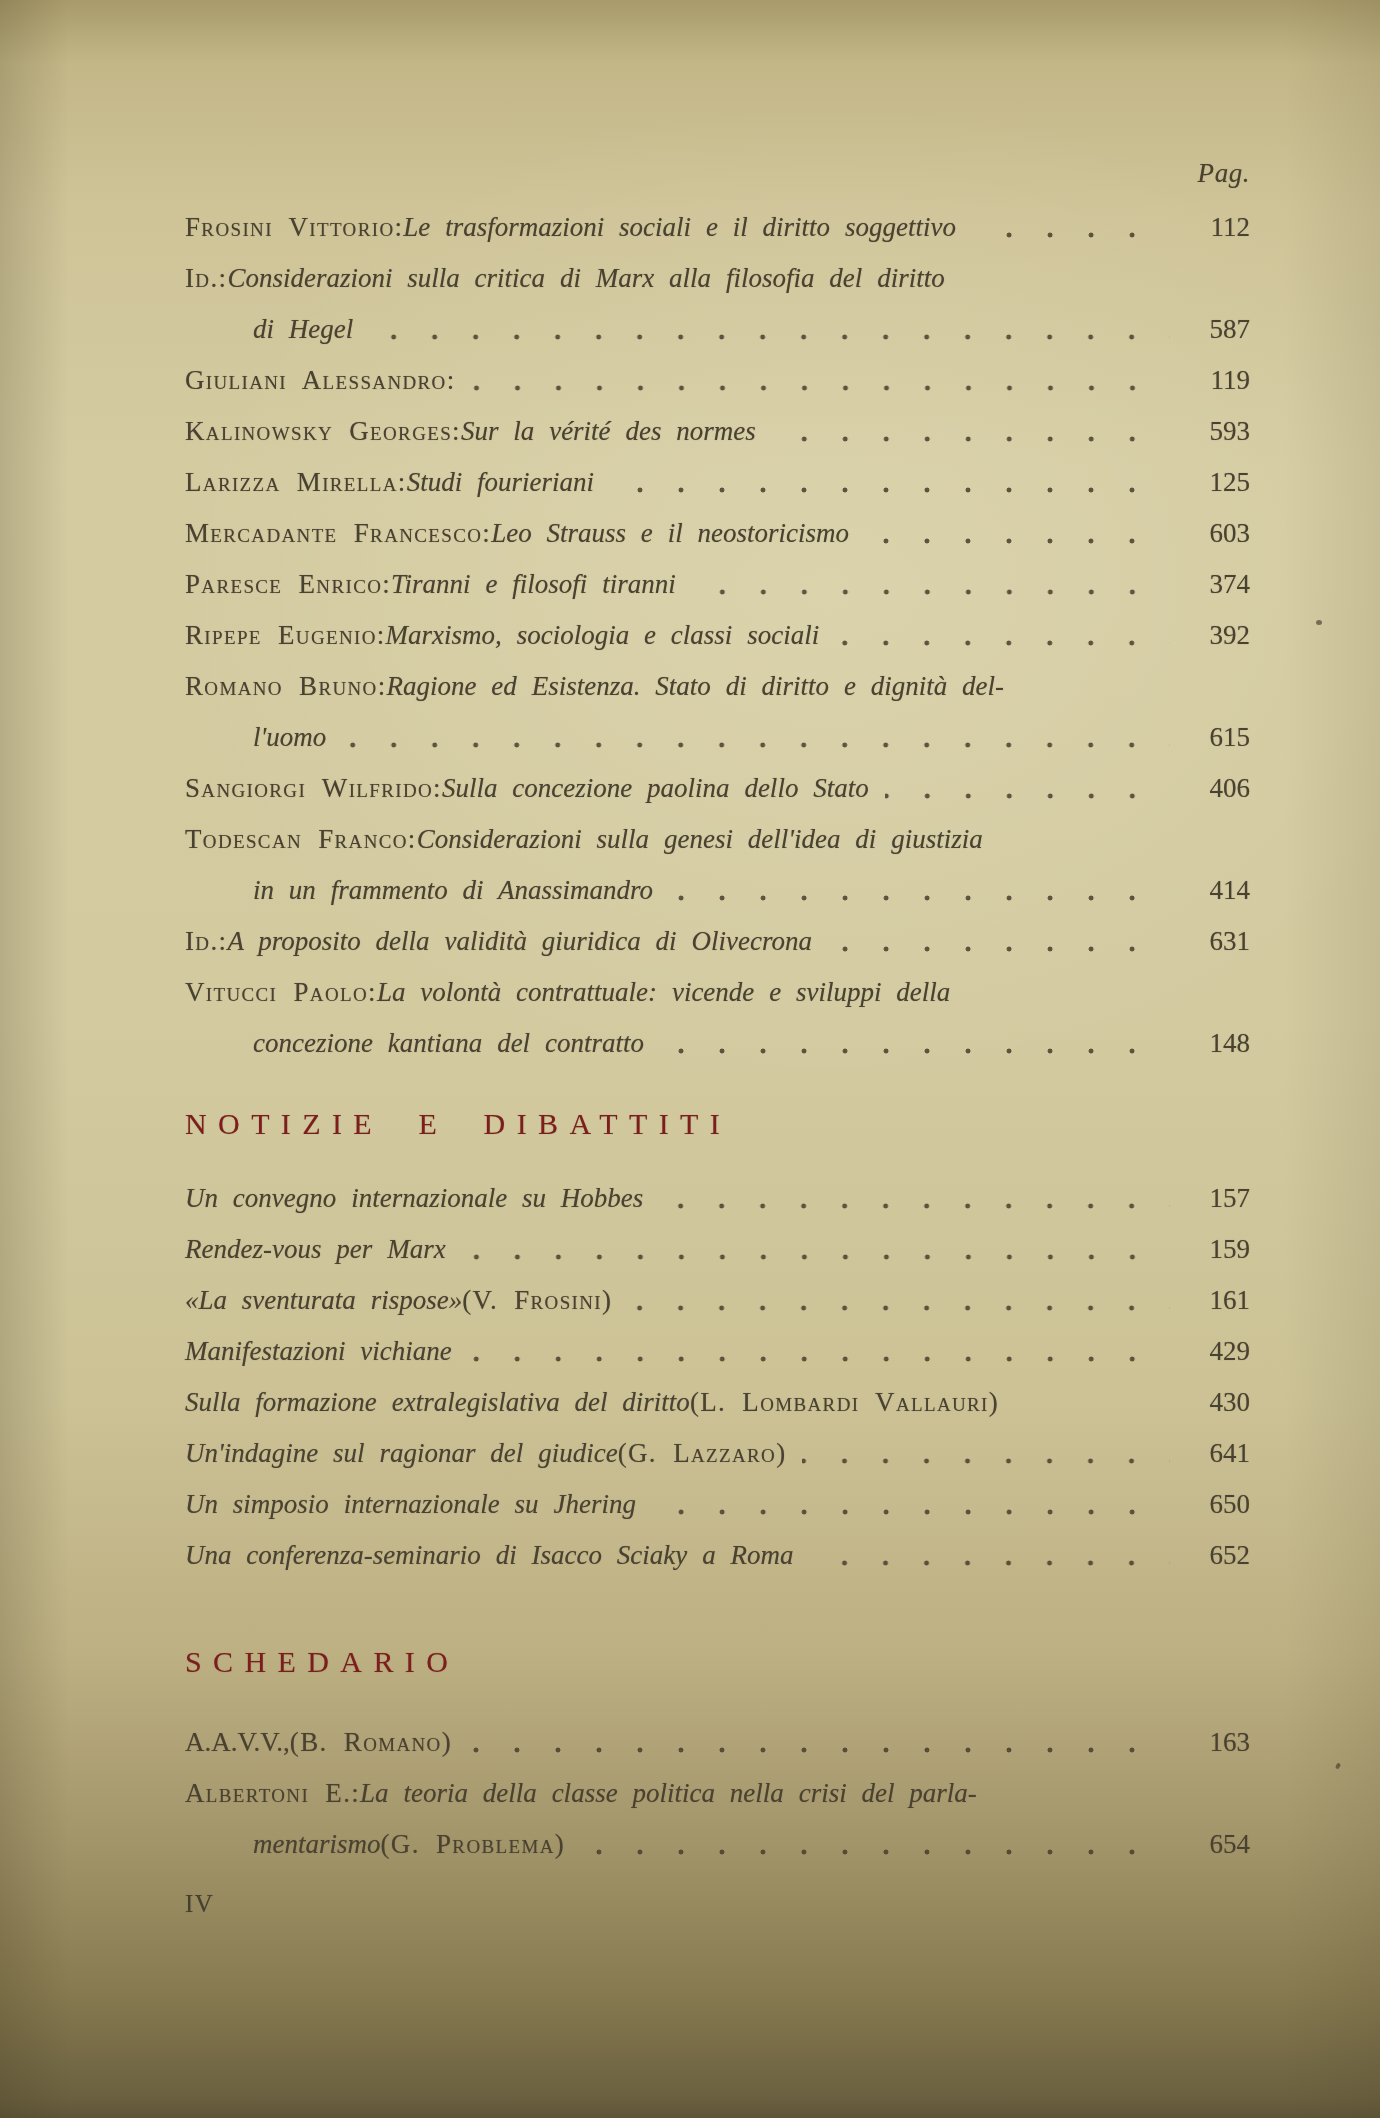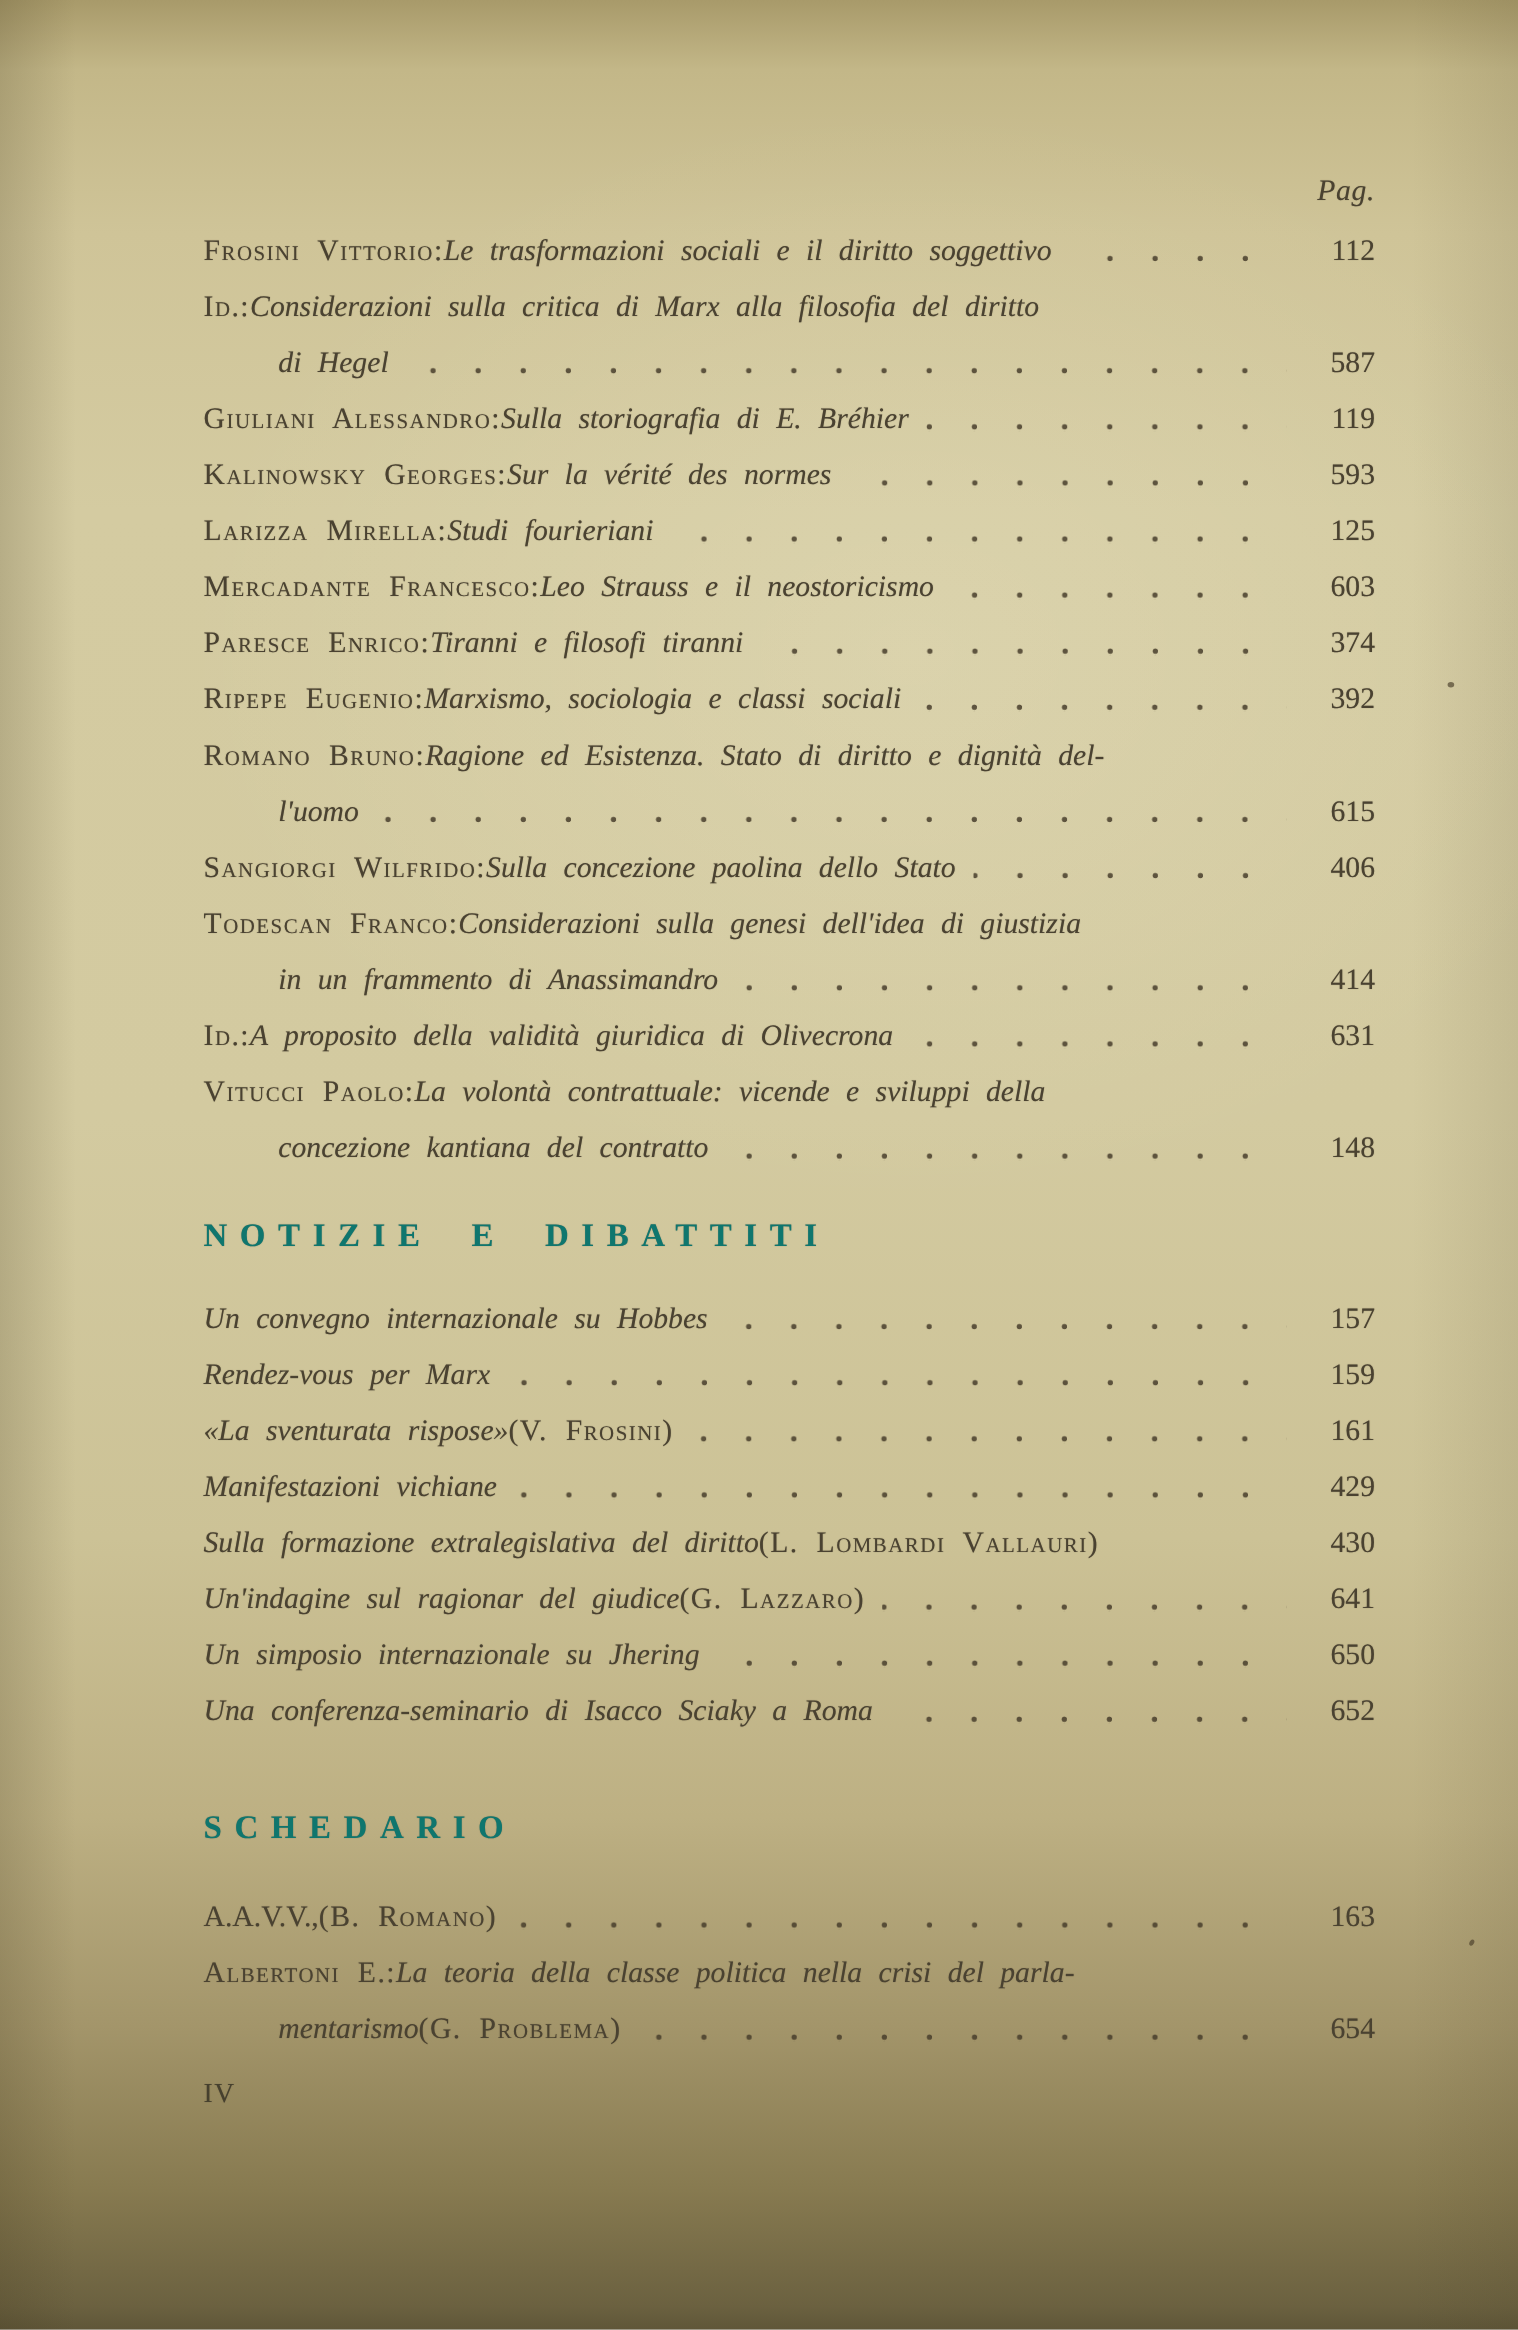--- a/index.html
+++ b/index.html
@@ -75,24 +75,24 @@
     background-position: right center;
   }
   .leader.nodots { background: none; }
   .pagenum {
     min-width: 66px;
     text-align: right;
     font-size: 27px;
   }
   .section-heading {
     font-size: 30px;
-    font-weight: bold;
+    font-weight: normal;
     letter-spacing: 0.38em;
     word-spacing: 0.55em;
-    color: #0f766e;
+    color: #7f1d1d;
     height: 46px;
     line-height: 46px;
   }
   .heading-notizie { margin-top: 32px; margin-bottom: 26px; }
   .heading-schedario { margin-top: 58px; margin-bottom: 32px; }
   .folio {
     margin-top: 20px;
     font-size: 25px;
     font-weight: normal;
     letter-spacing: 0.06em;
@@ -129,21 +129,20 @@
         </div>
         <div class="toc-line wrap">
           <span class="run-it">di Hegel</span>
           <div class="leader"></div>
           <span class="pagenum">587</span>
         </div>
       </div>
       <div class="toc-entry">
         <div class="toc-line">
           <span class="run-sc">Giuliani Alessandro: </span>
-          <span class="run-it">Sulla storiografia di E. Bréhier</span>
           <div class="leader"></div>
           <span class="pagenum">119</span>
         </div>
       </div>
       <div class="toc-entry">
         <div class="toc-line">
           <span class="run-sc">Kalinowsky Georges: </span>
           <span class="run-it">Sur la vérité des normes</span>
           <div class="leader"></div>
           <span class="pagenum">593</span>

